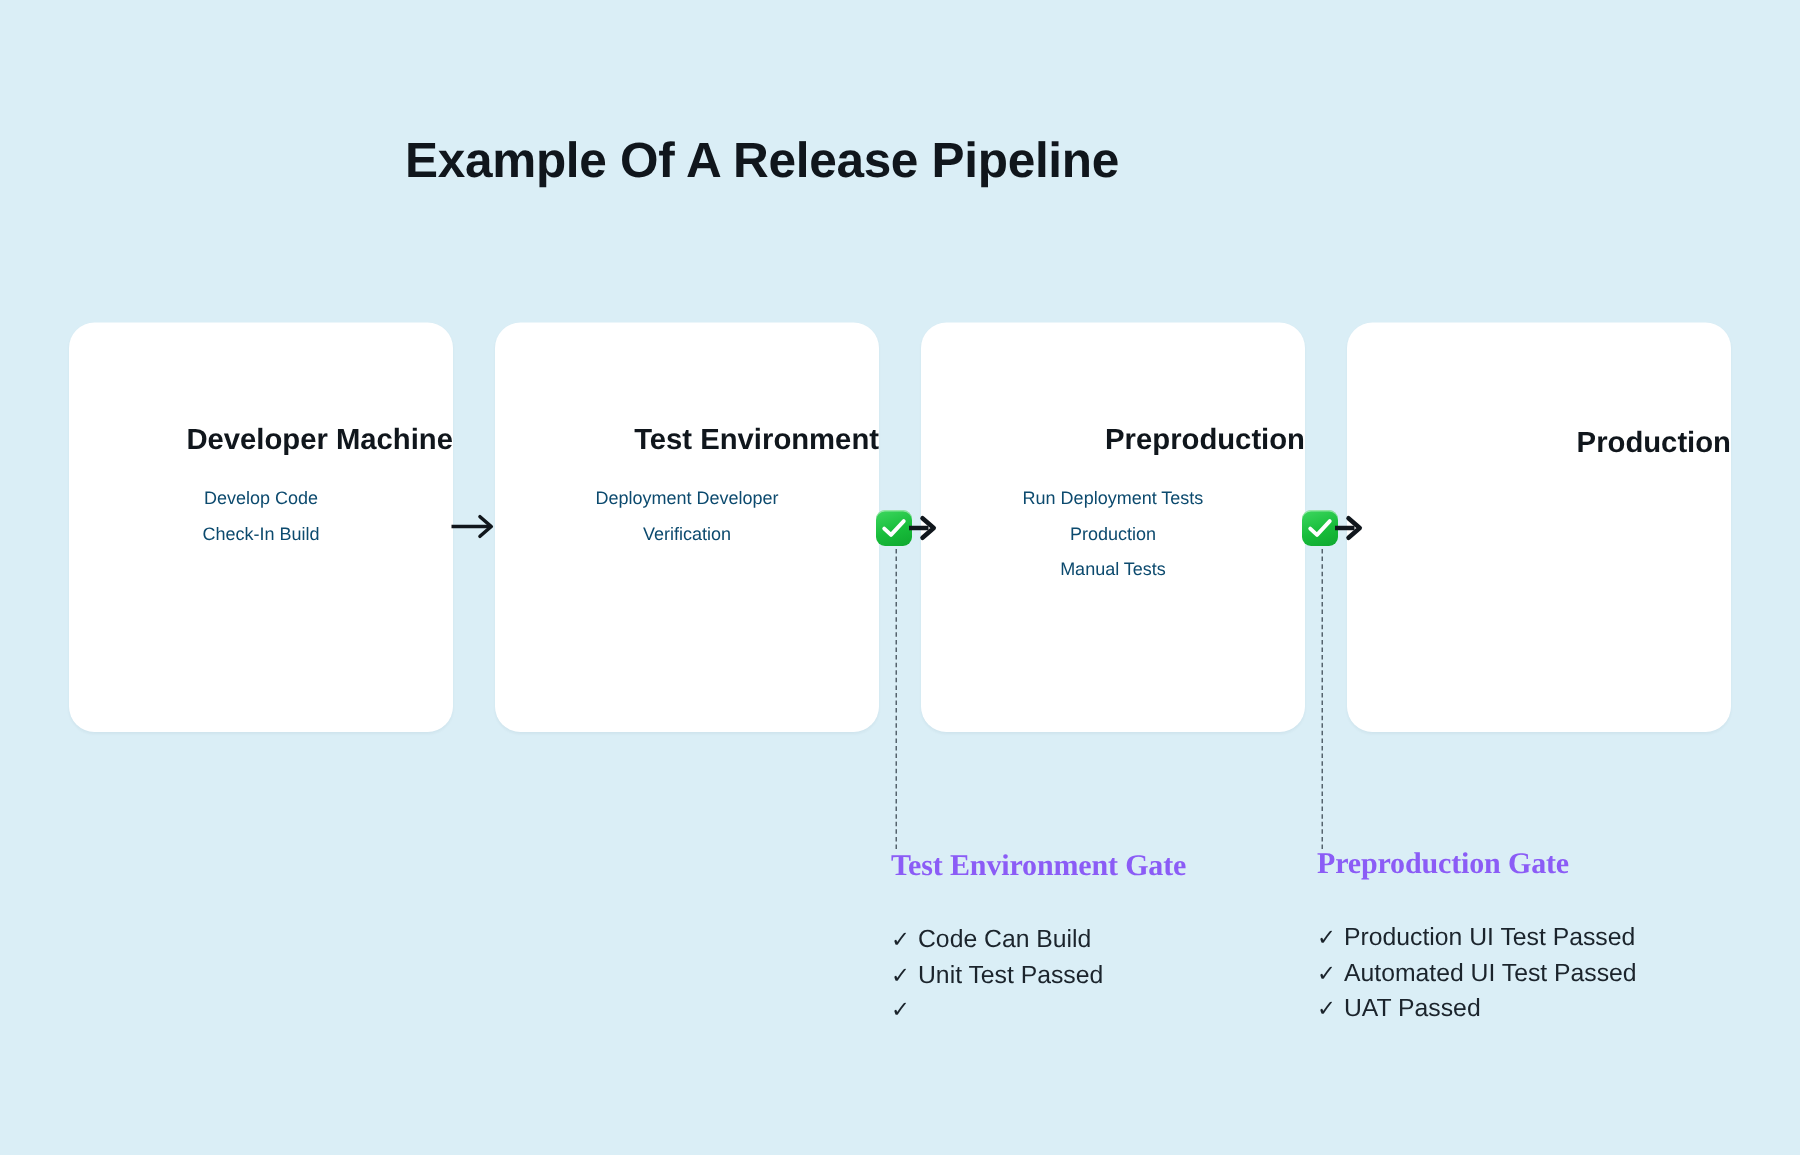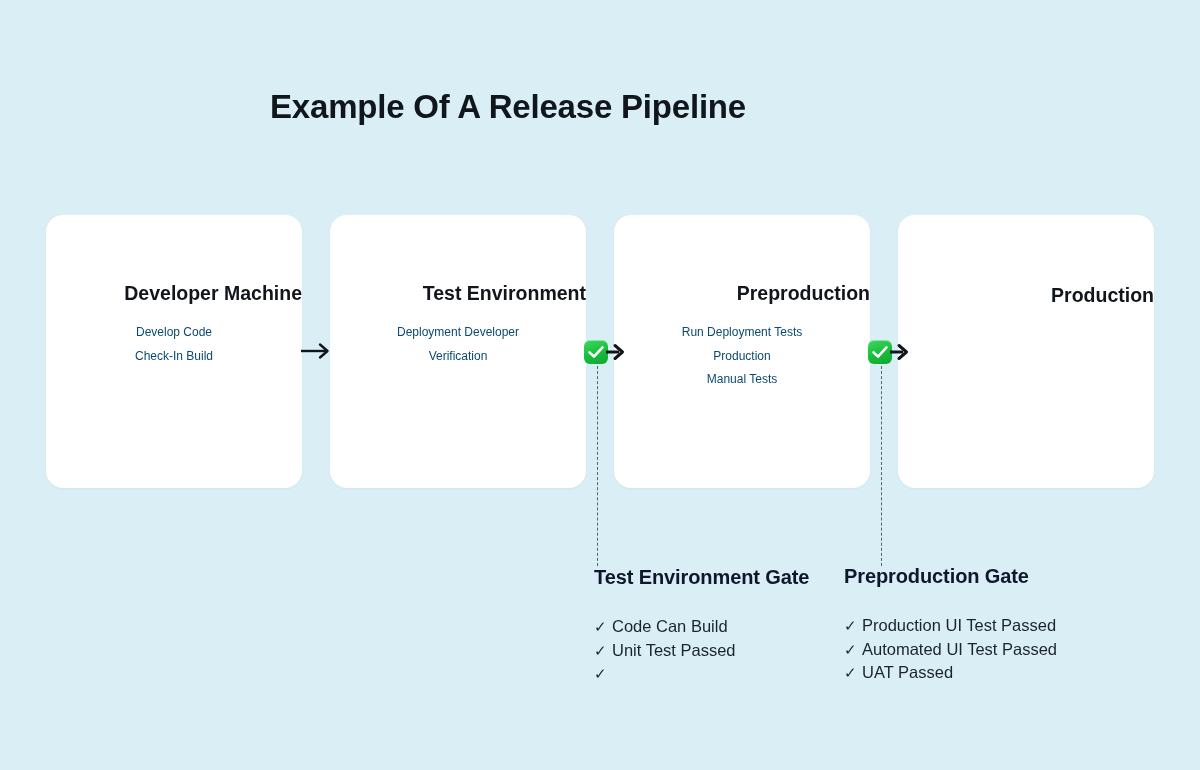--- a/index.html
+++ b/index.html
@@ -122,28 +122,29 @@
     width: 0;
     height: 200px;
     border-left: 1.6px dashed #55636d;
   }
   .dash-line.d1 { left: 596.5px; }
   .dash-line.d2 { left: 880.5px; }
 
   
   .gate-block { position: absolute; }
   .gate-block.b1 { left: 594px; top: 566px; width: 270px; }
-  .gate-block.b2 { left: 844px; top: 565px; width: 300px; }
+  .gate-block.b2 { left: 878px; top: 565px; width: 300px; }
 
   .gate-heading {
     font-size: 20px;
     font-weight: 700;
-    color: #0f172a;
+    color: #8b5cf6;
     letter-spacing: -0.1px;
     white-space: nowrap;
+    font-family: Liberation Serif, serif;
   }
 
   .gate-list {
     list-style: none;
     margin-top: 26px;
   }
   .gate-list li {
     display: flex;
     align-items: baseline;
     font-size: 16.5px;

